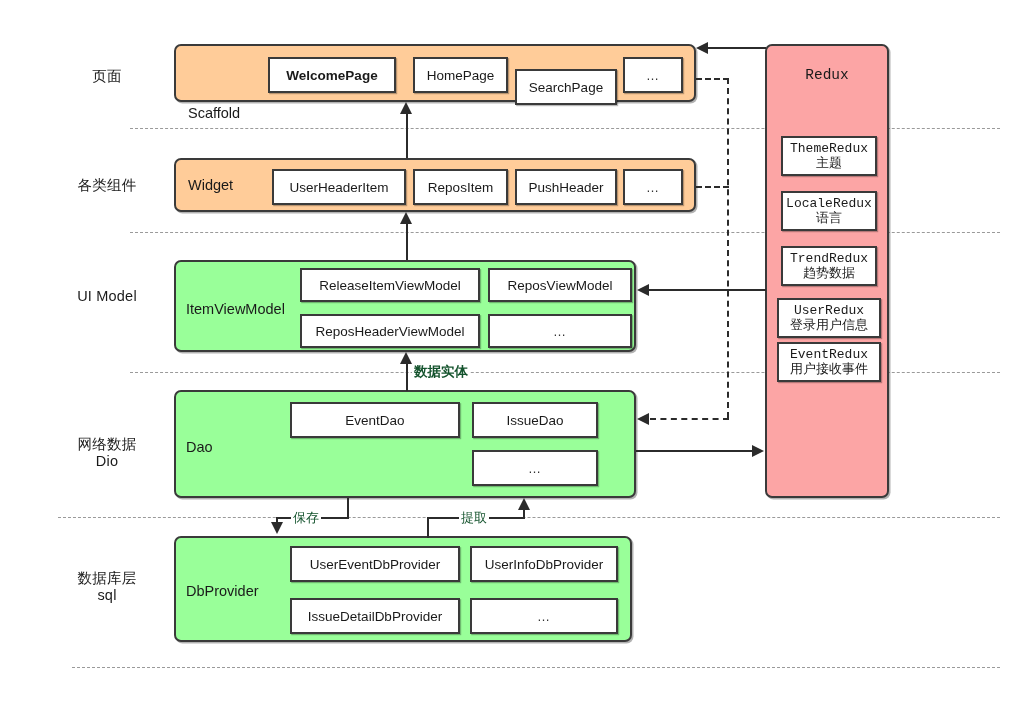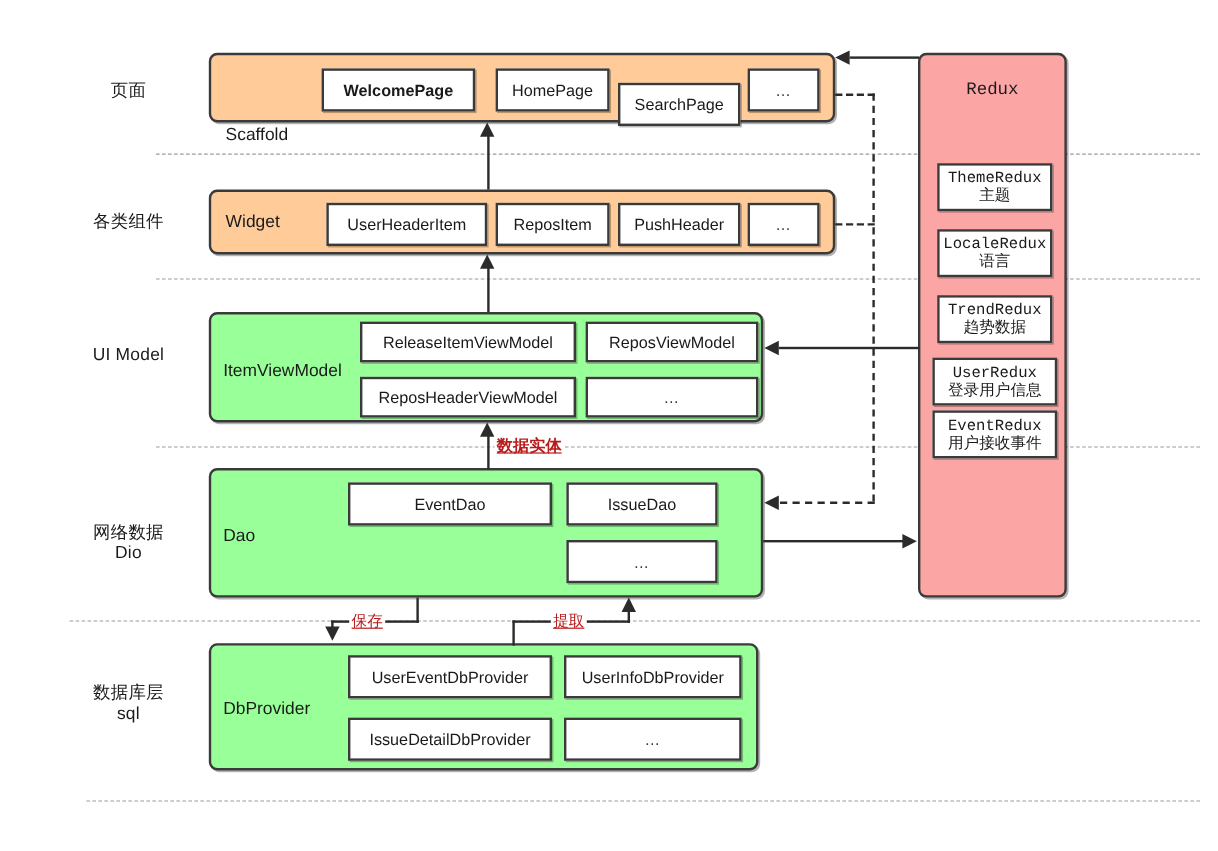--- a/index.html
+++ b/index.html
@@ -124,25 +124,24 @@
   }
   .arrow.right {
     border-top: 6.5px solid transparent;
     border-bottom: 6.5px solid transparent;
     border-left: 12px solid #2b2b2b;
   }
 
   .edge-label {
     position: absolute;
     font-size: 13px;
-    color: #b91c1c;
+    color: #14532d;
     background: #ffffff;
     padding: 0 2px;
     white-space: nowrap;
-    text-decoration: underline;
   }
   .edge-label.bold { font-weight: bold; font-size: 13.5px; }
 </style>
 </head>
 <body>
 
 <div id="canvas">
 
   <div class="sep" style="left:130px; top:128px; width:870px;"></div>
   <div class="sep" style="left:130px; top:232px; width:870px;"></div>

